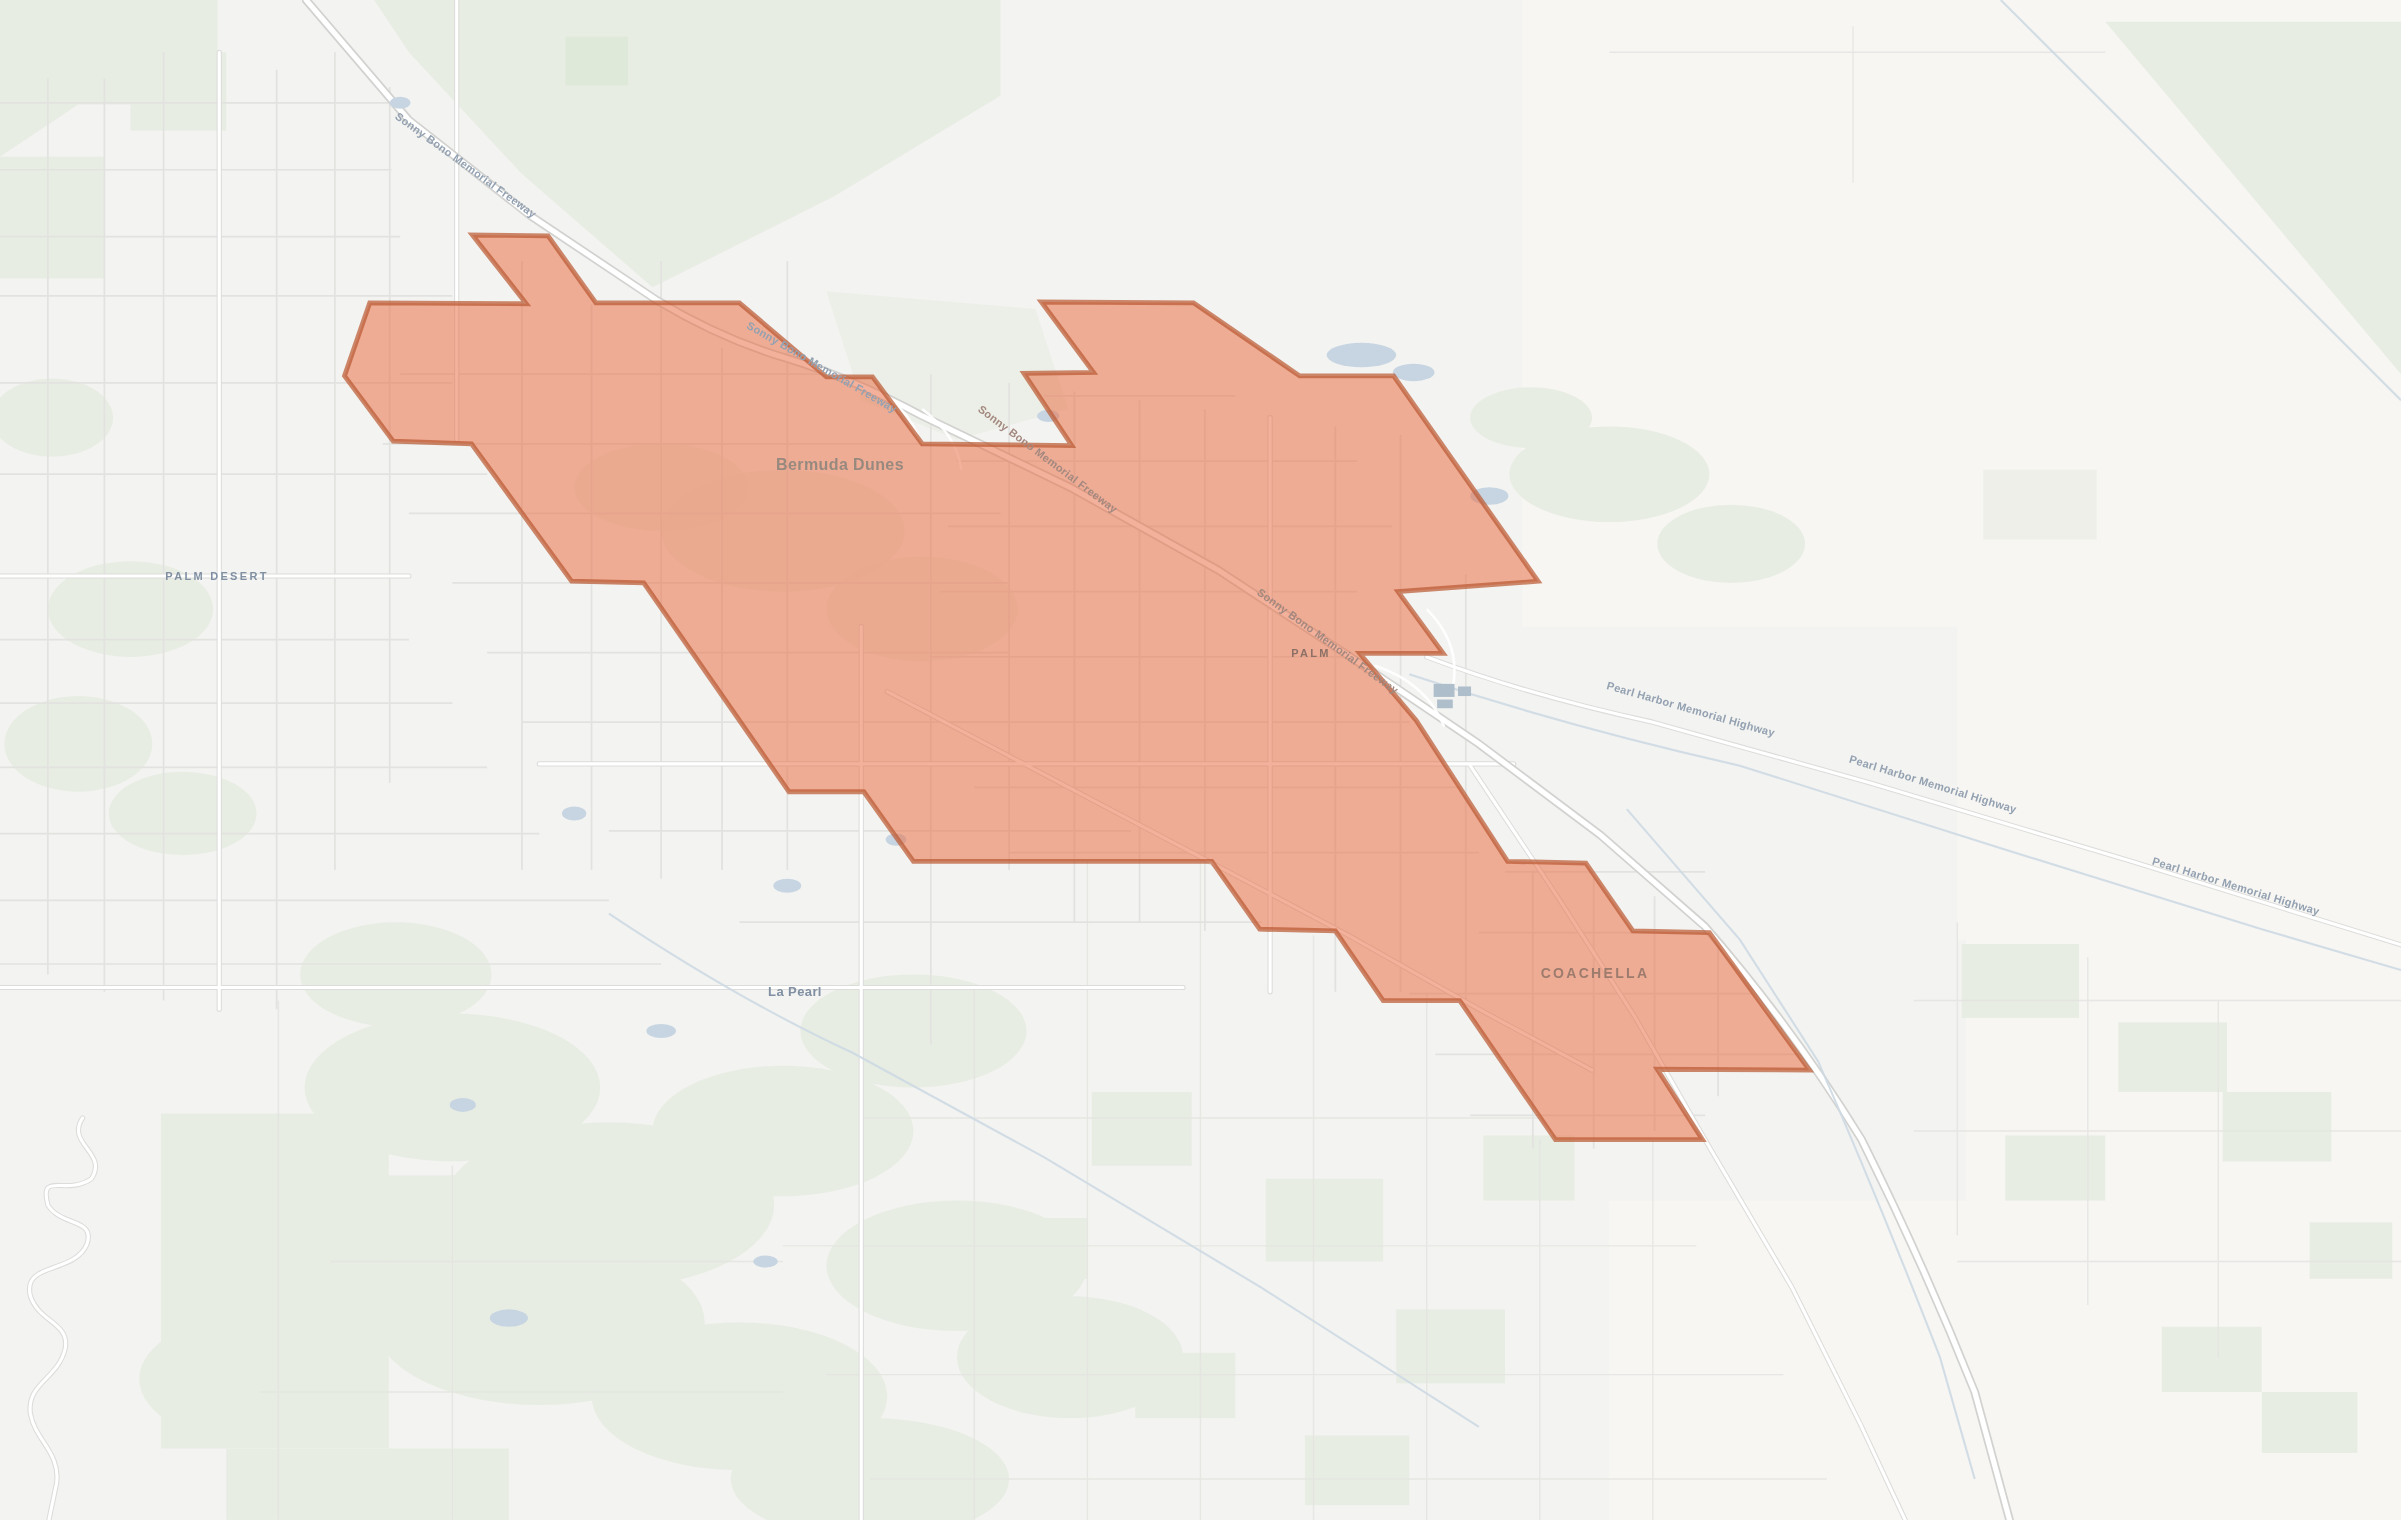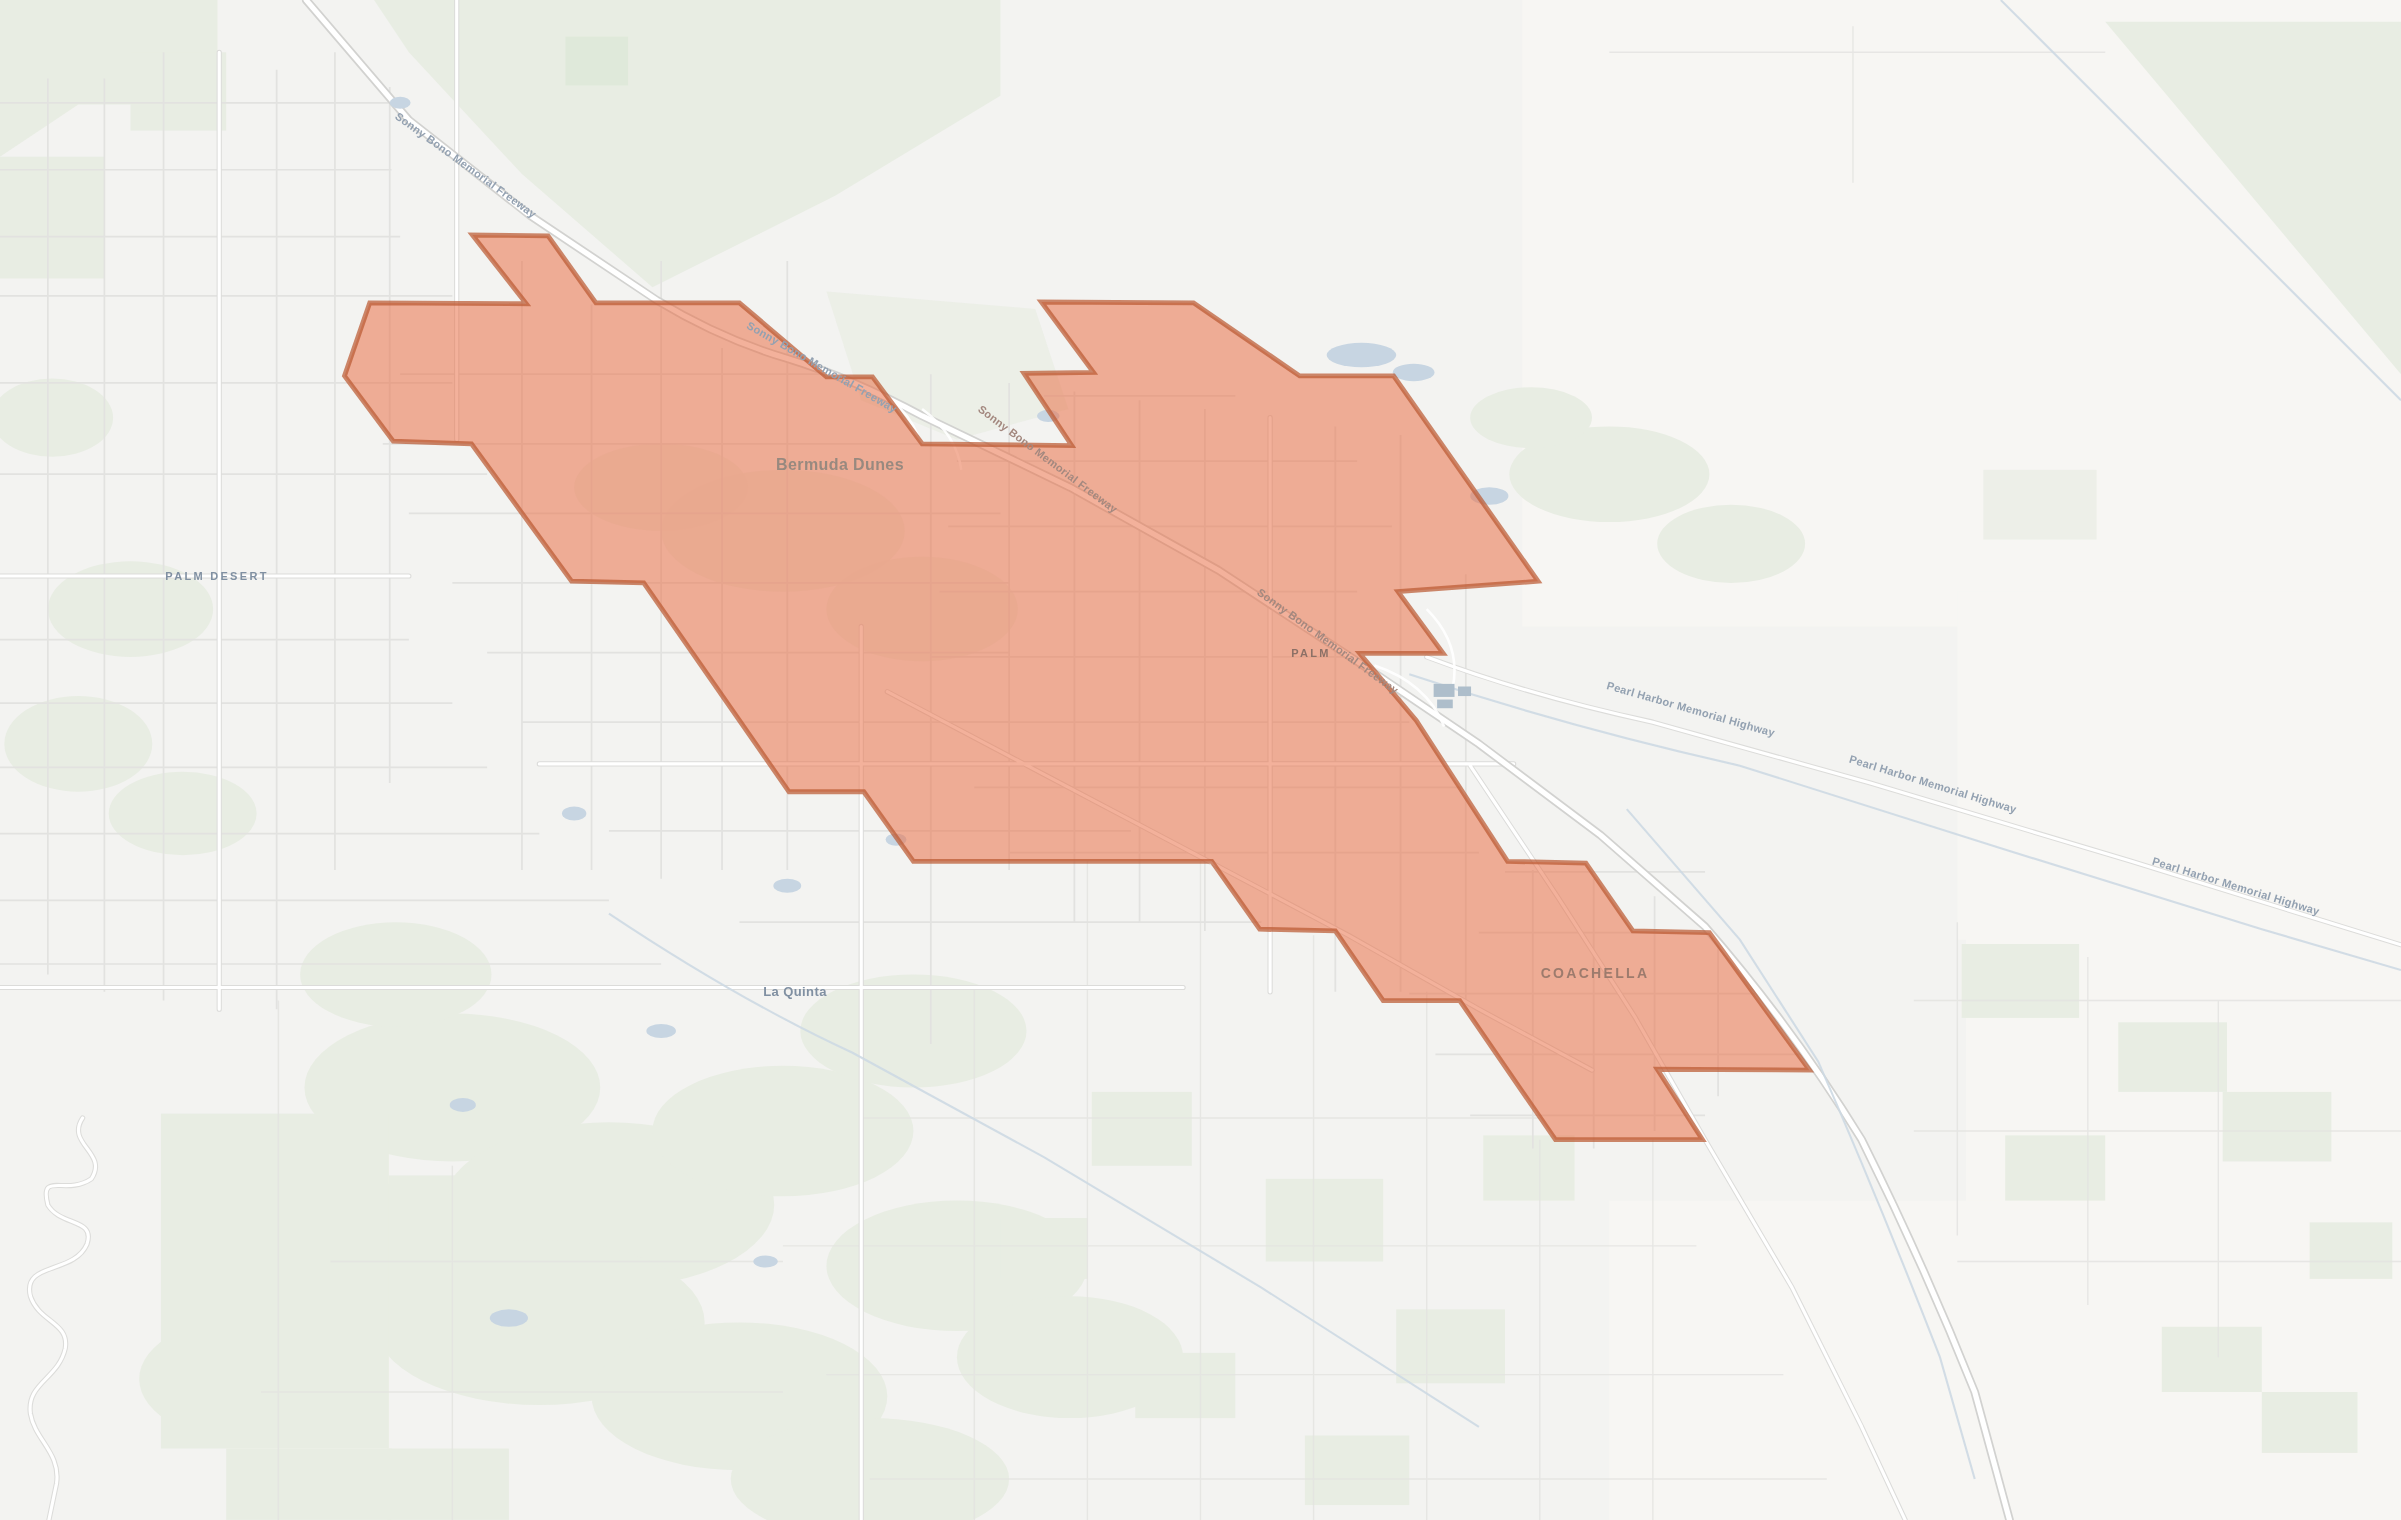--- a/index.html
+++ b/index.html
@@ -155,21 +155,21 @@
       <rect class="bld" x="1652" y="804" width="18" height="10"></rect>
     </g>
 
     <polygon id="region-polygon" points="425,348 605,349 543,270 630,271 685,348 850,348 950,433 1003,433 1060,510 1232,512 1177,429 1257,428 1197,347 1372,348 1494,432 1602,432 1768,668 1607,680 1659,751 1563,751 1628,828 1733,990 1823,992 1877,1070 1965,1072 2080,1230 1905,1229 1957,1310 1788,1310 1678,1150 1590,1150 1535,1070 1448,1068 1393,990 1050,990 993,910 907,910 740,670 657,668 542,510 452,507 396,432"></polygon>
   </svg>
 
   <div id="labels">
     <div class="map-label city-label" style="left:217px;top:576px;">PALM DESERT</div>
     <div class="map-label city-label small warm3" style="left:840px;top:465px;">Bermuda Dunes</div>
     <div class="map-label city-label warm" style="left:1311px;top:653px;">PALM</div>
-    <div class="map-label city-label small" style="left:795px;top:991px;font-size:13px;">La Quinta</div>
+    <div class="map-label city-label small" style="left:795px;top:991px;font-size:13px;">La Pearl</div>
     <div class="map-label city-label warm2" style="left:1595px;top:973px;">COACHELLA</div>
 
     <div class="map-label road-label" style="left:466px;top:165px;transform:translate(-50%,-50%) rotate(36deg);">Sonny Bono Memorial Freeway</div>
     <div class="map-label road-label" style="left:822px;top:367px;transform:translate(-50%,-50%) rotate(30deg);">Sonny Bono Memorial Freeway</div>
     <div class="map-label road-label warm" style="left:1048px;top:459px;transform:translate(-50%,-50%) rotate(37deg);">Sonny Bono Memorial Freeway</div>
     <div class="map-label road-label warm" style="left:1328px;top:641px;transform:translate(-50%,-50%) rotate(36deg);">Sonny Bono Memorial Freeway</div>
     <div class="map-label road-label" style="left:1691px;top:709px;transform:translate(-50%,-50%) rotate(16deg);">Pearl Harbor Memorial Highway</div>
     <div class="map-label road-label" style="left:1933px;top:784px;transform:translate(-50%,-50%) rotate(17deg);">Pearl Harbor Memorial Highway</div>
     <div class="map-label road-label" style="left:2236px;top:886px;transform:translate(-50%,-50%) rotate(17deg);">Pearl Harbor Memorial Highway</div>
   </div>

